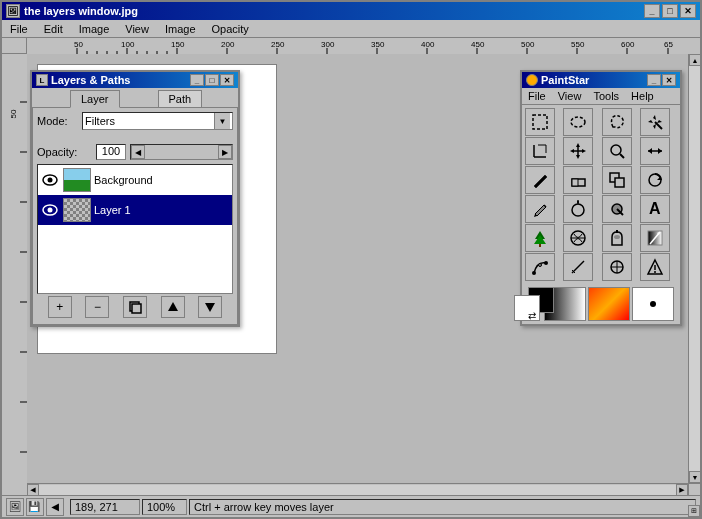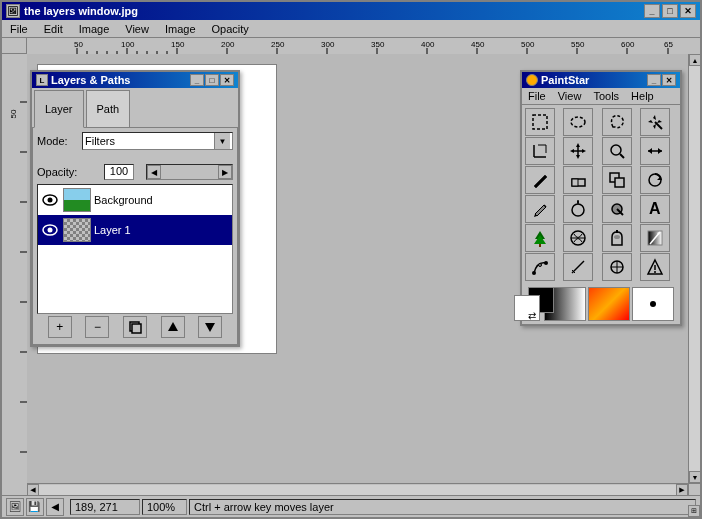--- a/index.html
+++ b/index.html
@@ -171,26 +171,27 @@
       color: #000;
       cursor: pointer;
     }
     .dialog-tabs {
       display: flex;
       background: #c0c0c0;
       padding: 2px 2px 0 2px;
       gap: 2px;
     }
     .dialog-tab {
-      padding: 12px 10px;
+      padding: 2px 10px;
       border: 1px solid #808080;
       border-bottom: none;
       background: #d0d0d0;
       font-size: 11px;
       cursor: pointer;
+      margin-left: 36px;
     }
     .dialog-tab.active {
       background: #c0c0c0;
       border-bottom: 1px solid #c0c0c0;
       margin-bottom: -1px;
       z-index: 1;
     }
     .dialog-body {
       border: 1px solid #808080;
       background: #c0c0c0;
@@ -225,21 +226,21 @@
       border-left: 1px solid #808080;
       display: flex;
       align-items: center;
       justify-content: center;
       font-size: 8px;
     }
     .opacity-row {
       display: flex;
       align-items: center;
       margin-bottom: 4px;
-      gap: 12px;
+      gap: 4px;
     }
     .opacity-label {
       font-size: 11px;
       width: 55px;
     }
     .opacity-input {
       width: 30px;
       height: 16px;
       border: 1px inset #808080;
       font-size: 11px;

